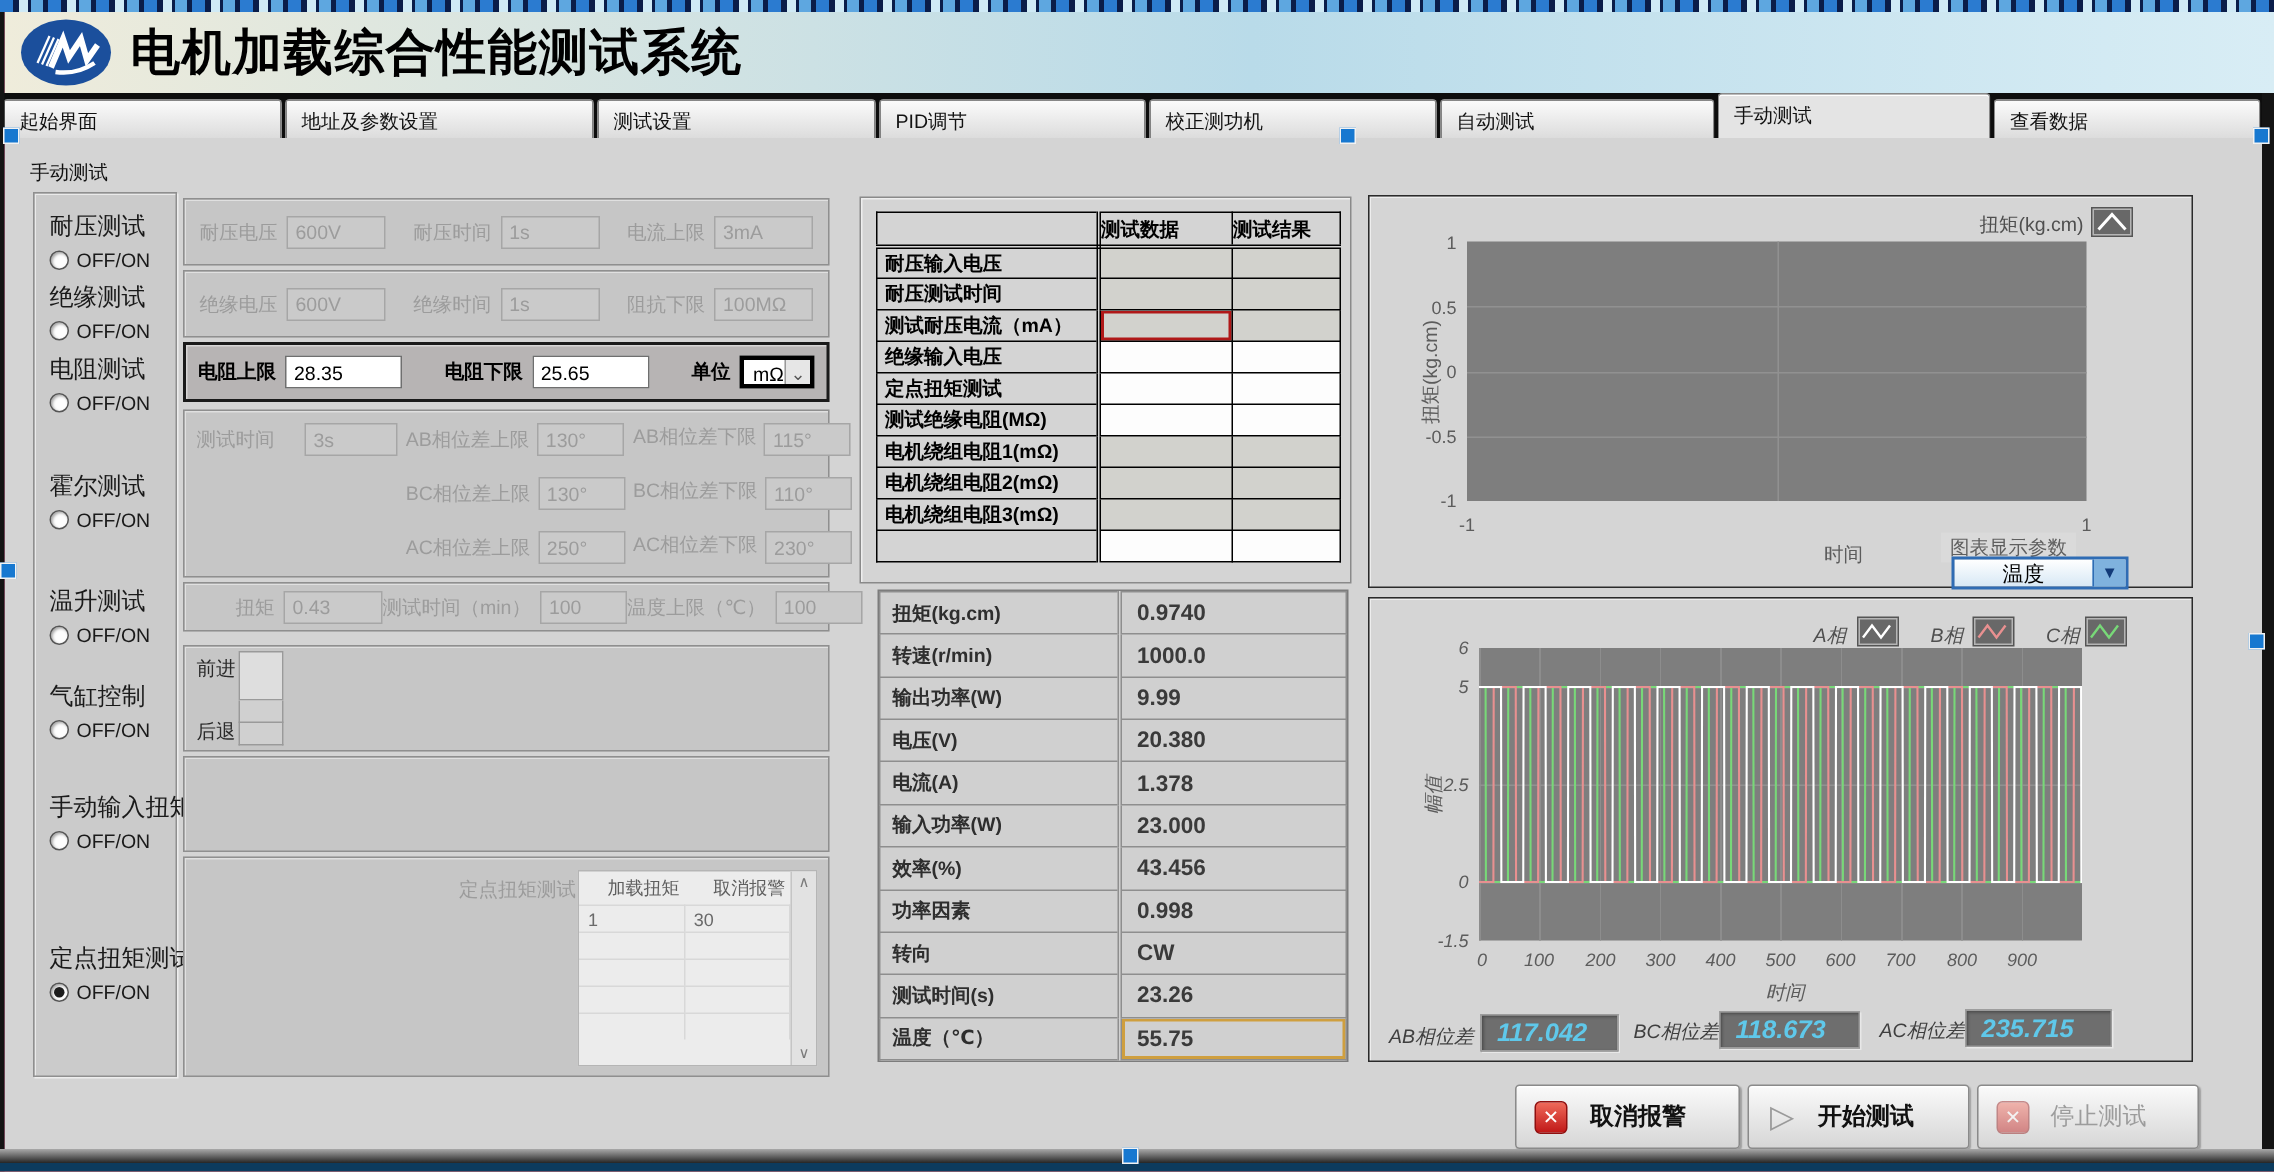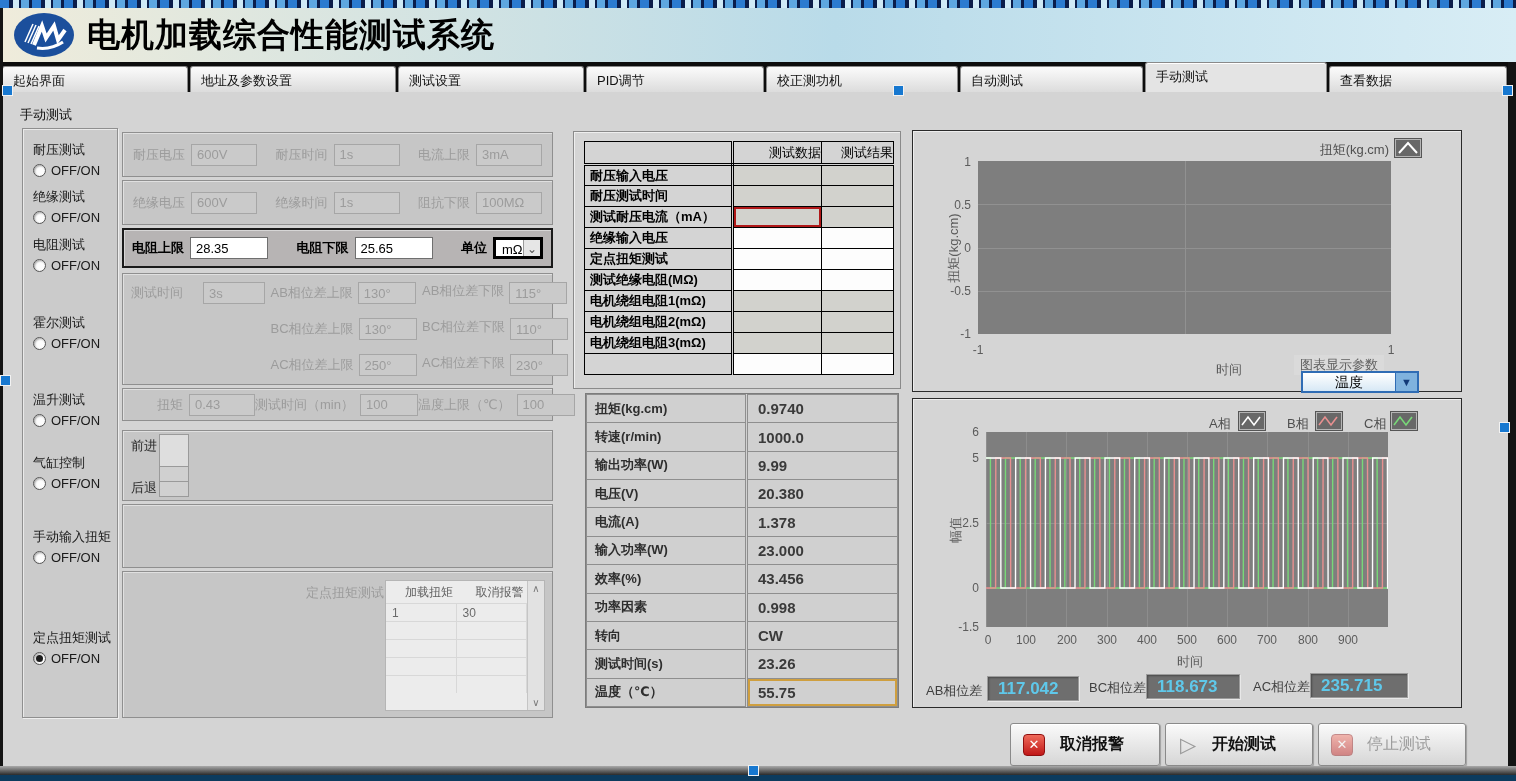--- a/index.html
+++ b/index.html
@@ -27,21 +27,21 @@
   #content { position:absolute; left:3px; top:92px; width:1505px; height:674px; background:#d4d4d4; }
 
   .handle { position:absolute; width:11px; height:11px; background:#1778d0; border:1px solid #f2f2f2; z-index:60; }
 
   #section-label { position:absolute; left:20px; top:106px; font-size:13px; color:#111; }
 
   
   #sidebar { position:absolute; left:22px; top:128px; width:96px; height:590px; background:#cbcbcb;
     border:1px solid #8f8f8f; box-shadow:inset 1px 1px 0 rgba(255,255,255,.6),1px 1px 0 #eee; }
   .side-item { position:absolute; left:10px; }
-  .side-item .s-label { font-size:13px; color:#1a1a1a; white-space:nowrap; }
+  .side-item .s-label { font-size:16px; color:#1a1a1a; white-space:nowrap; }
   .toggle-row { display:flex; align-items:center; margin-top:4px; }
   .radio { width:13px; height:13px; border-radius:50%; background:#fdfdfd; border:1px solid #555;
     box-shadow:inset 1px 1px 2px rgba(0,0,0,.35); flex:none; }
   .radio.on::after { content:''; display:block; width:7px; height:7px; margin:2px; border-radius:50%; background:#1c1c1c; }
   .toggle-row span { font-size:13px; color:#1a1a1a; margin-left:5px; }
 
   
   .panel { position:absolute; left:122px; width:431px; background:#c6c6c6; border:1px solid #8f8f8f;
     box-shadow:inset 1px 1px 0 rgba(255,255,255,.45); }
   .panel.enabled { background:#b7b4b4; border:2px solid #1a1a1a; }
@@ -87,38 +87,38 @@
   #ft-grid .ft-c { width:50%; font-size:12px; color:#6a6a6a; border-top:1px solid #d8d8d8; border-right:1px solid #d8d8d8; height:18px; padding:2px 0 0 6px; }
   #ft-scroll { width:17px; background:#e2e2e2; border-left:1px solid #c5c5c5; display:flex; flex-direction:column; justify-content:space-between; }
   #ft-scroll div { font-size:10px; color:#7a7a7a; text-align:center; height:15px; line-height:15px; }
 
   
   #test-table-panel { position:absolute; left:573px; top:131px; width:328px; height:258px; background:#d4d4d4; border:1px solid #8a8a8a; box-shadow:inset 1px 1px 0 #eee; }
   #test-table { position:absolute; left:10px; top:9px; border-collapse:collapse; table-layout:fixed; }
   #test-table td { border:1px solid #000; height:21px; font-size:13px; }
   #test-table .c-label { width:148px; font-weight:bold; color:#000; padding-left:5px; background:#d4d4d4; border-right:3px double #000; }
   #test-table .c-data { width:89px; } #test-table .c-res { width:72px; }
-  #test-table tr.hdr td { border-bottom:3px double #000; font-weight:normal; height:23px;text-align:right; }
+  #test-table tr.hdr td { border-bottom:3px double #000; font-weight:bold; height:23px; }
   #test-table tr.hdr .c-label { background:#d4d4d4; }
   #test-table td.shade { background:#d2d2cd; }
   #test-table td.lite { background:#fdfdfd; }
   #test-table td.alert { box-shadow:inset 0 0 0 2px #b01818; }
 
   
   #results-panel { position:absolute; left:585px; top:393px; width:314px; height:315px; background:#d4d4d4; border:1px solid #7c7c7c; }
   #results { width:100%; height:100%; border-collapse:collapse; table-layout:fixed; }
   #results td { border:1px solid #8e8e8e; background:#d0d0d0; }
   #results .r-label { width:160px; font-size:13px; font-weight:bold; color:#2e2e2e; padding-left:8px; border-right:3px double #8e8e8e; }
   #results .r-value { font-size:15px; font-weight:bold; color:#3a3a3a; padding-left:10px; }
   #results td.temp { box-shadow:inset 0 0 0 2px #cf9f3f; }
 
   
   .chart-panel { position:absolute; left:912px; width:550px; background:#d5d5d5; border:1px solid #2a2a2a; box-shadow:inset 1px 1px 0 #eee; }
   #chart1-panel { top:130px; height:262px; }
-  #chart2-panel { top:398px; height:310px; }
+  #chart2-panel { top:398px; height:310px;font-style:italic; }
   .plot { position:absolute; background:#7e7e7e; }
   #plot1 { left:65px; top:30px; width:413px; height:173px; }
   #plot2 { left:73px; top:33px; width:402px; height:195px;
     background-image:repeating-linear-gradient(90deg,#8d8d8d 0 1px,transparent 1px 40.2px); background-color:#7e7e7e; }
   .hgrid { position:absolute; left:0; width:100%; height:1px; background:#919191; }
   .vgrid { position:absolute; top:0; width:1px; height:100%; background:#919191; }
   .ytick { position:absolute; font-size:12px; color:#5c5c5c; width:38px; text-align:right; }
   .xtick { position:absolute; font-size:12px; color:#5c5c5c; width:40px; text-align:center; }
   .axis-label { position:absolute; font-size:13px; color:#5c5c5c; }
   .ylab-rot { transform:rotate(-90deg); transform-origin:center; white-space:nowrap; }

